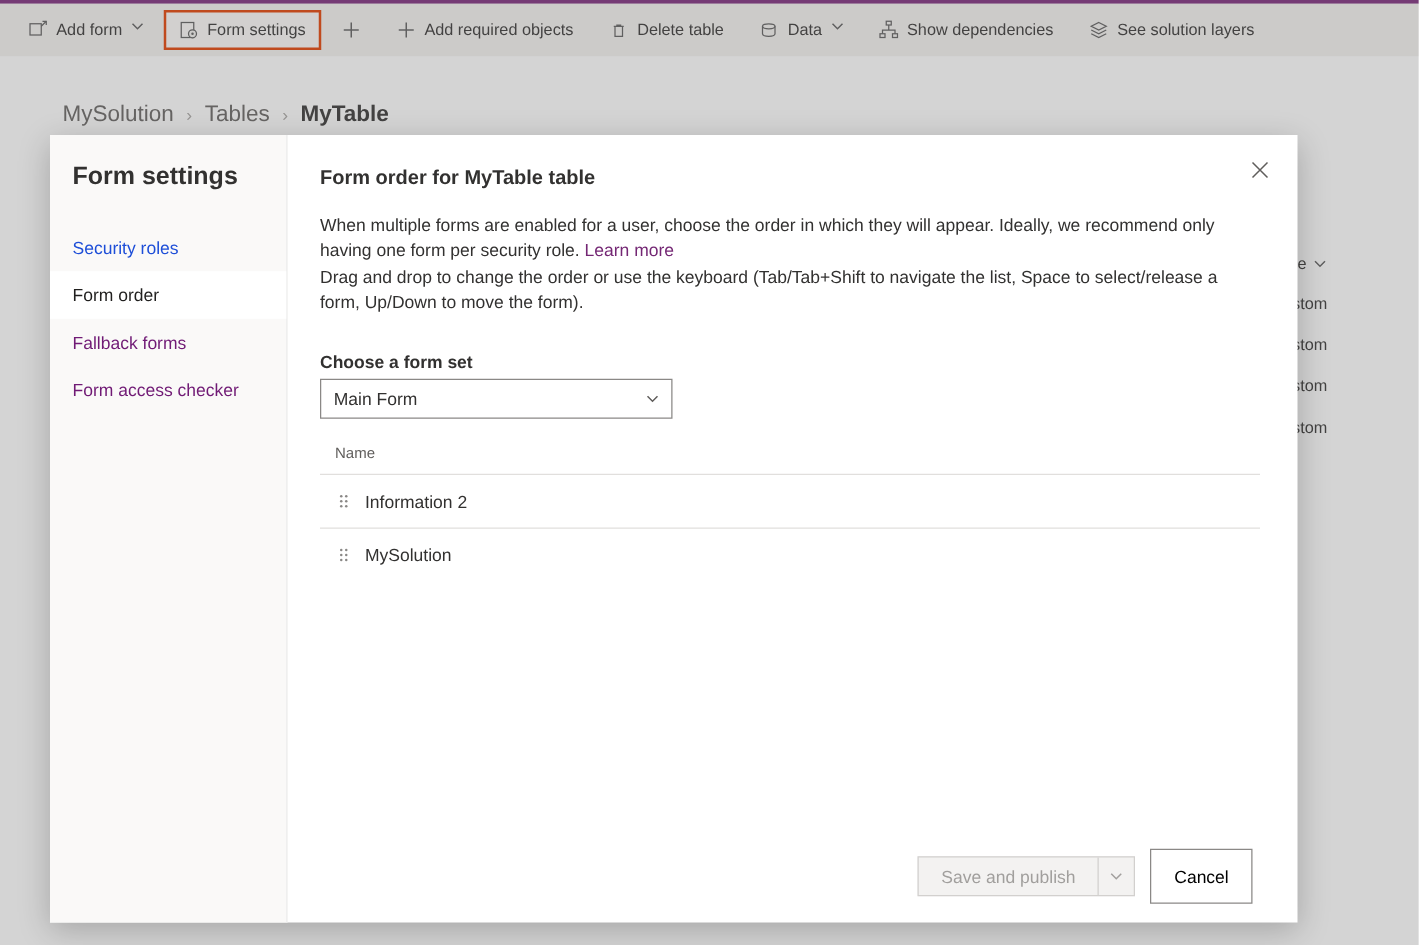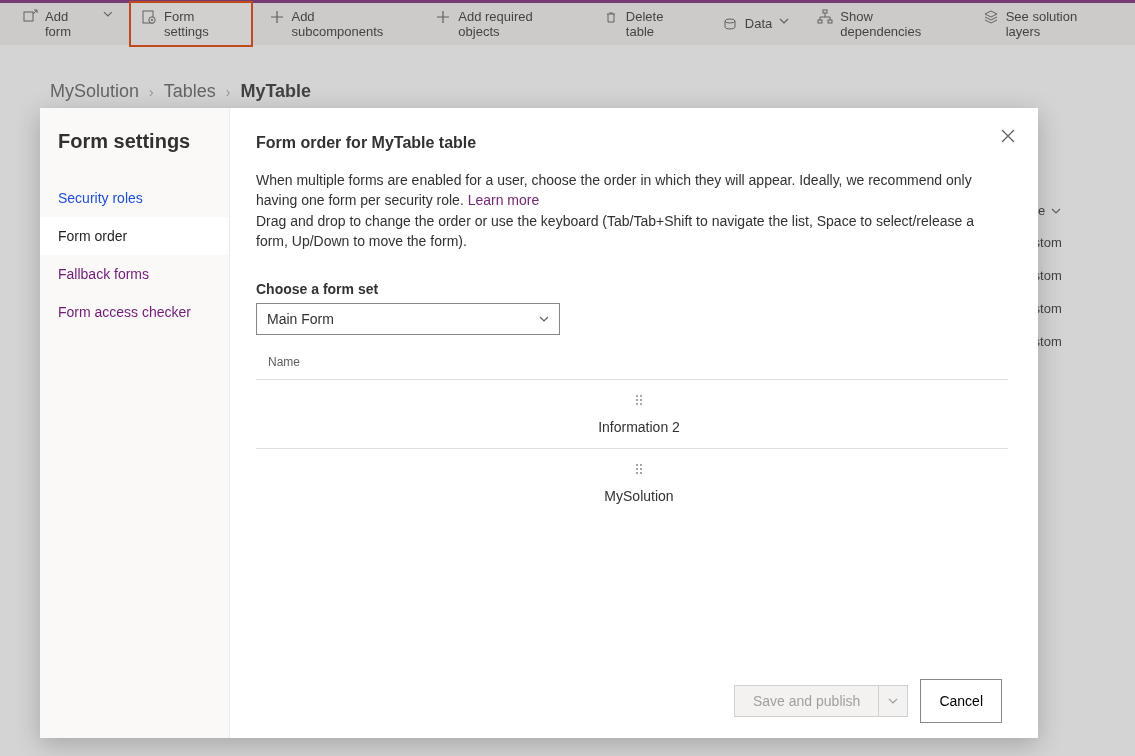--- a/index.html
+++ b/index.html
@@ -137,21 +137,21 @@
   }
   .panel-text a { color: #742774; text-decoration: none; cursor:pointer;}
 
   .field-label {
     margin-top: 30px;
     font-weight: 600;
     font-size: 14px;
     margin-bottom: 6px;
   }
   .formset-select {
-    width: 304px;
+    width: 282px;
     height: 32px;
     border: 1px solid #8a8886;
     background: #fff;
     display: flex;
     align-items: center;
     justify-content: space-between;
     padding: 0 10px;
     cursor: pointer;
     font-size: 14px;
   }
@@ -162,21 +162,20 @@
     padding: 20px 0 10px 12px;
   }
   .form-row {
     border-top: 1px solid #e1dfdd;
     padding: 13px 0 13px 14px;
     display: flex;
     align-items: center;
     gap: 12px;
     font-size: 14px;
     cursor: grab;
-    flex-direction: column;
   }
   .form-row:last-of-type { border-bottom: 1px solid #e1dfdd; }
   .grip { color: #8a8886; display:inline-flex;}
 
   .dialog-footer {
     margin-top: auto;
     height: 64px;
     display: flex;
     align-items: center;
     justify-content: flex-end;
@@ -234,21 +233,20 @@
     </span>
     <span>Form settings</span>
   </div>
 
   <div class="cmdbtn">
     <span class="ic">
       <svg width="14" height="14" viewBox="0 0 14 14">
           <path d="M7 1 V13 M1 7 H13" stroke="#595959" stroke-width="1.2"></path>
         </svg>
     </span>
-    <span>Add subcomponents</span>
   </div>
 
   <div class="cmdbtn">
     <span class="ic">
       <svg width="14" height="14" viewBox="0 0 14 14">
           <path d="M7 1 V13 M1 7 H13" stroke="#595959" stroke-width="1.2"></path>
         </svg>
     </span>
     <span>Add required objects</span>
   </div>

